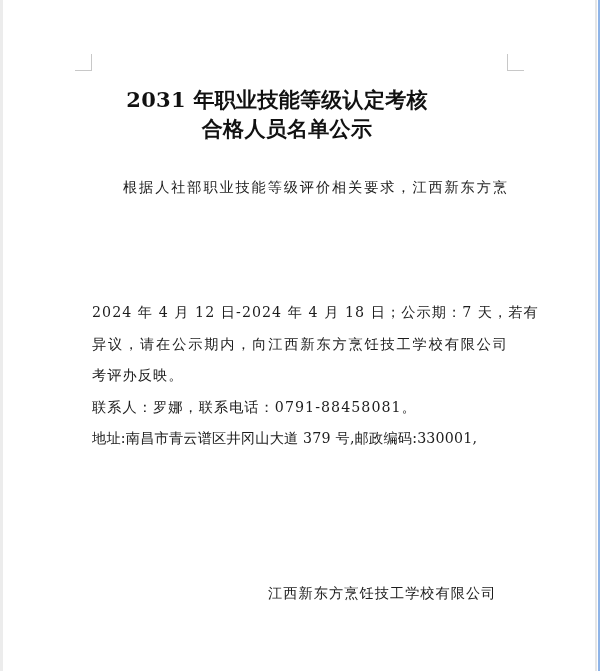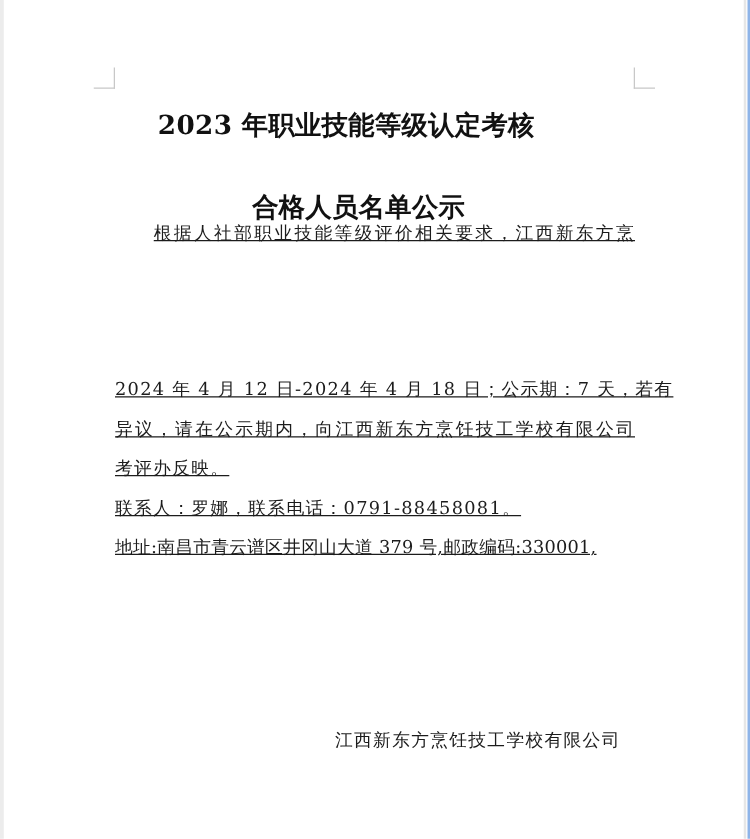--- a/index.html
+++ b/index.html
@@ -59,31 +59,30 @@
       left: 92px;
       width: 414px;
       text-align: center;
       font-size: 21px;
       font-weight: bold;
       color: #111111;
       white-space: nowrap;
       letter-spacing: 0.3px;
     }
     .title.l1 { top: 86px; left: 70px; }
-    .title.l2 { top: 115px; left: 80px; margin-top: 37px; }
+    .title.l2 { top: 115px; left: 80px; }
     .line {
       position: absolute;
       left: 92px;
       width: 416px;
       font-size: 14.2px;
       line-height: 20px;
       white-space: nowrap;
       color: #1c1c1c;
       letter-spacing: 1.05px;
-      text-decoration: underline;
     }
     .line.indent { left: 123px; width: 385px; }
     .line.justify {
       text-align: justify;
       text-align-last: justify;
     }
     .sign {
       position: absolute;
       font-size: 14.2px;
       line-height: 20px;
@@ -96,21 +95,21 @@
 <body>
 
 <div class="page">
   <div class="edge-left"></div>
   <div class="edge-right-gray"></div>
   <div class="edge-right-blue"></div>
 
   <div class="crop-mark tl"></div>
   <div class="crop-mark tr"></div>
 
-  <div class="title l1">2023 年职业技能等级认定考核</div>
+  <div class="title l1">2031 年职业技能等级认定考核</div>
   <div class="title l2">合格人员名单公示</div>
 
   <div class="line indent justify" style="top:177px;">根据人社部职业技能等级评价相关要求，江西新东方烹</div>
   <div class="line justify" style="top:302px;">2024 年 4  月 12 日-2024 年 4 月 18 日；公示期：7 天，若有</div>
   <div class="line justify" style="top:334px;">异议，请在公示期内，向江西新东方烹饪技工学校有限公司</div>
   <div class="line" style="top:365px;">考评办反映。</div>
 
   <div class="line" style="top:397px;">联系人：罗娜，联系电话：0791-88458081。</div>
   <div class="line" style="top:428px; letter-spacing:0.2px;">地址:南昌市青云谱区井冈山大道 379 号,邮政编码:330001,</div>
 

